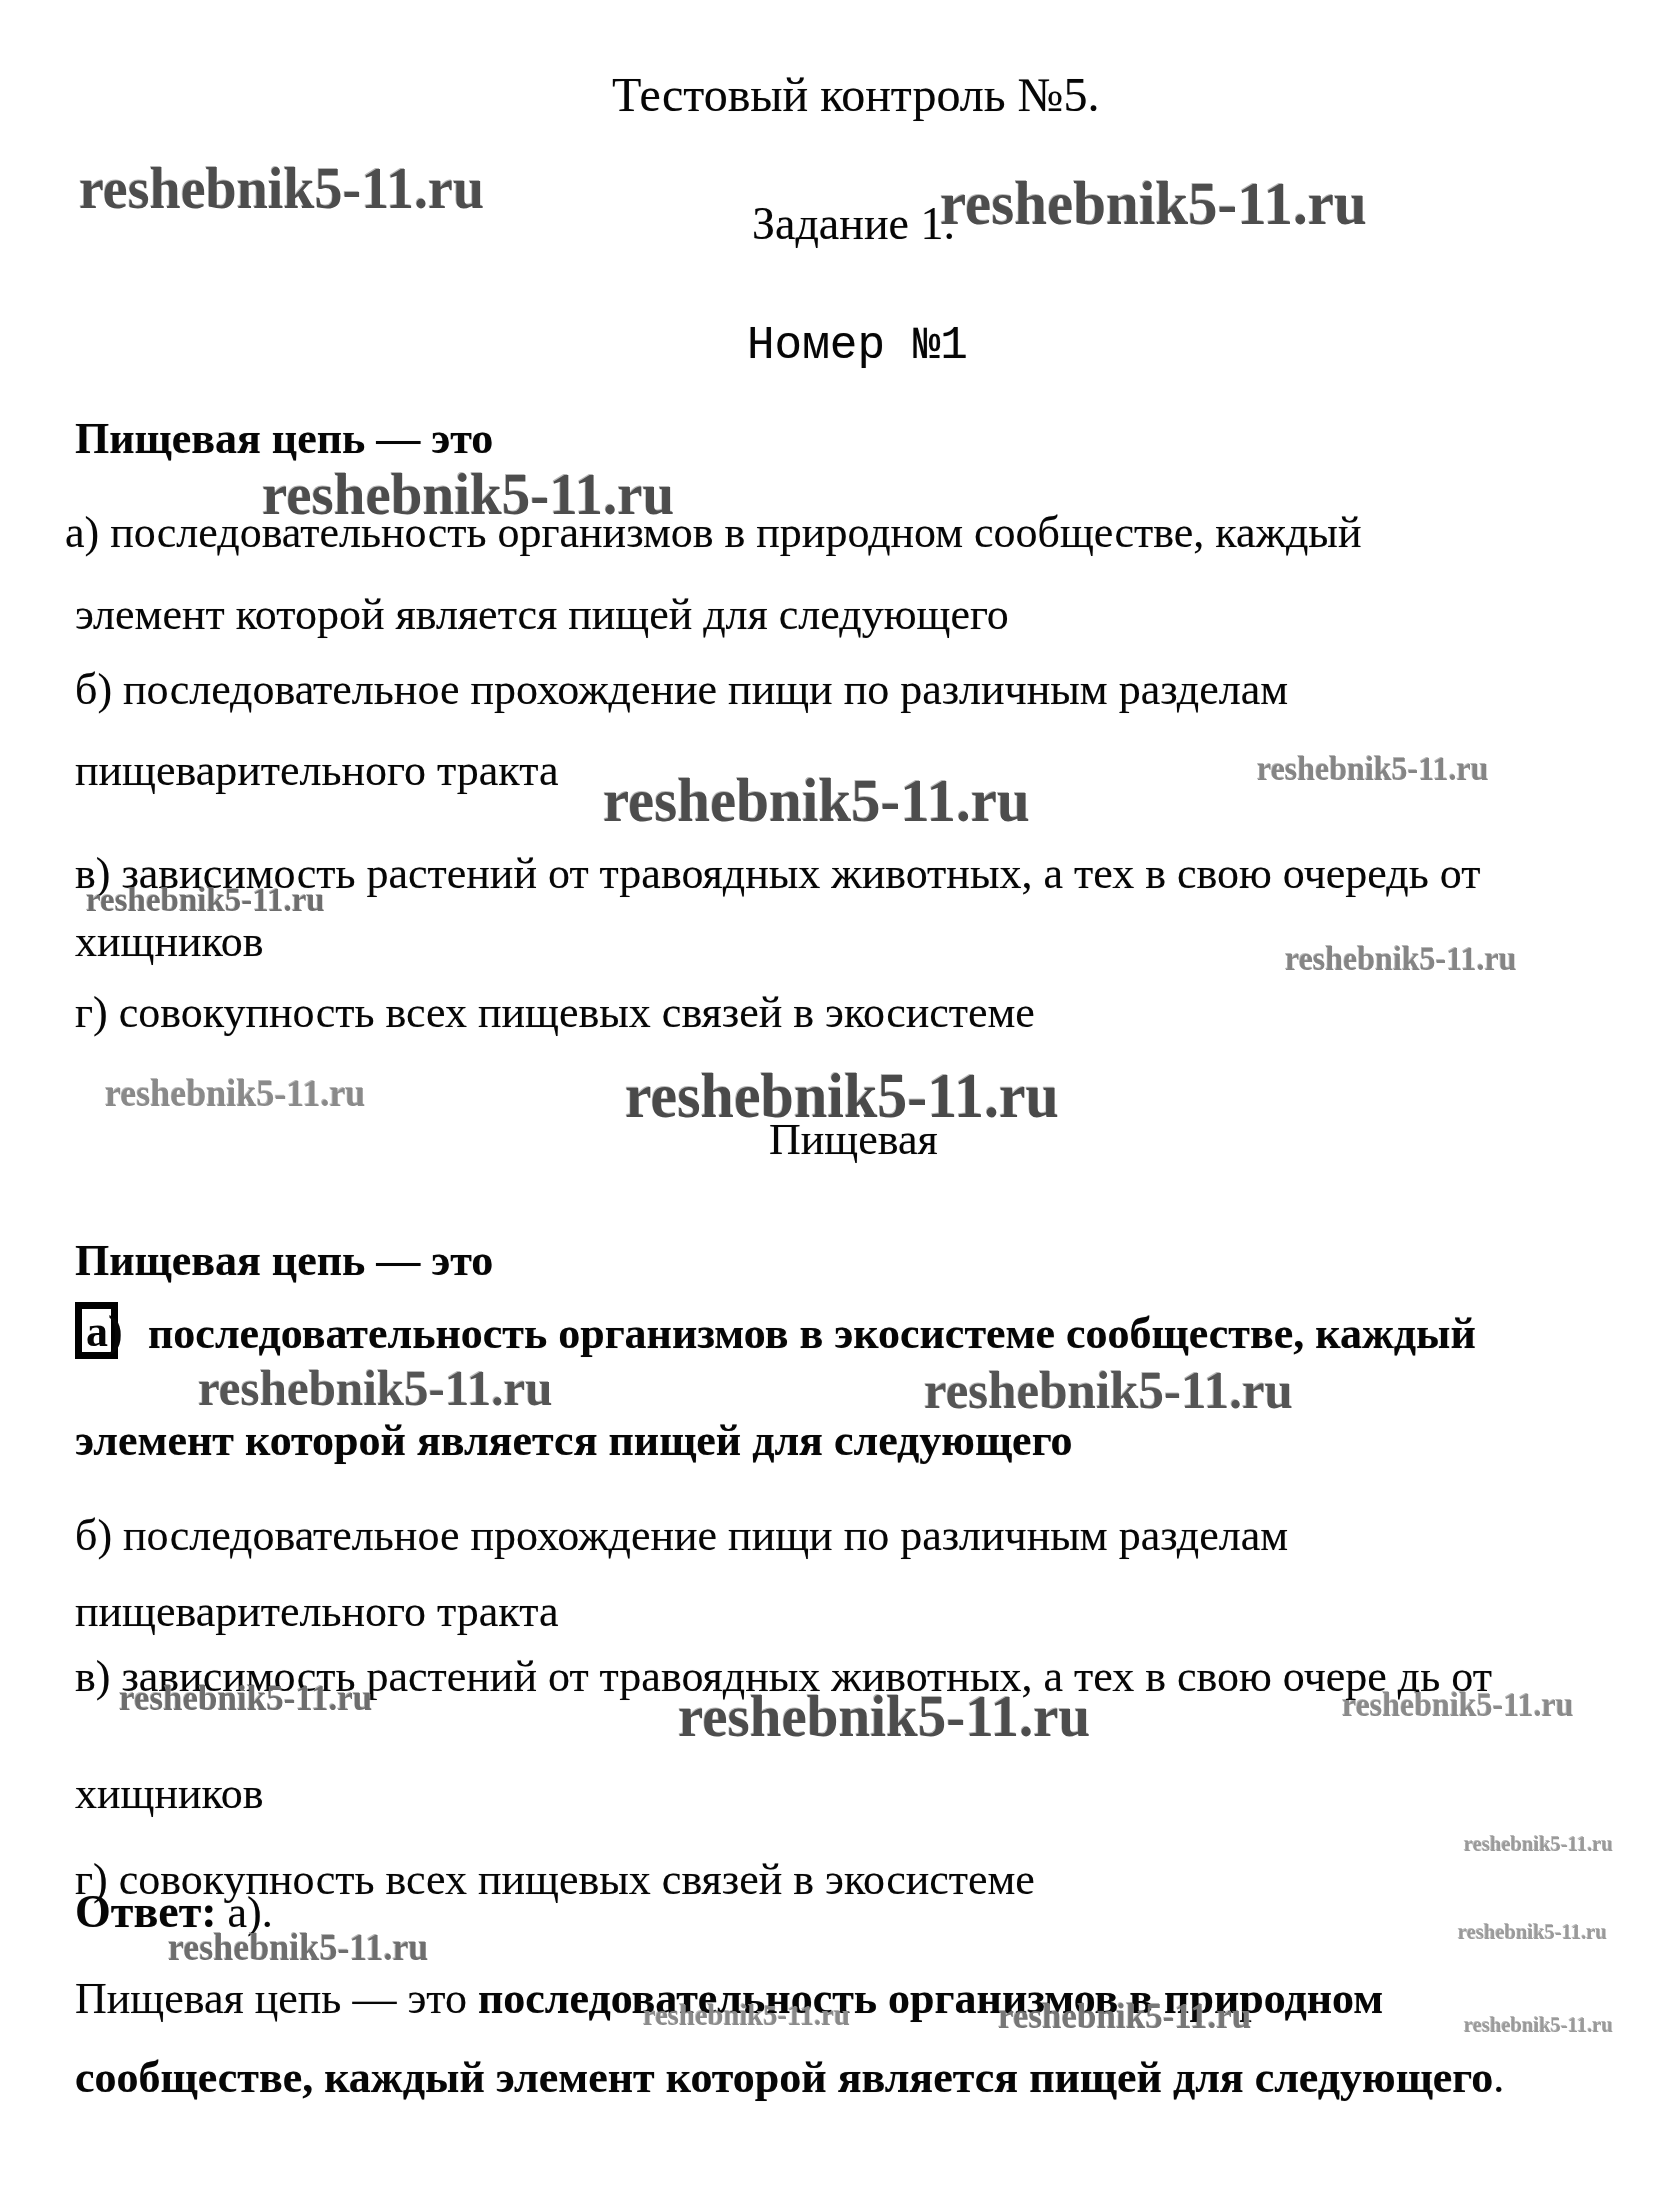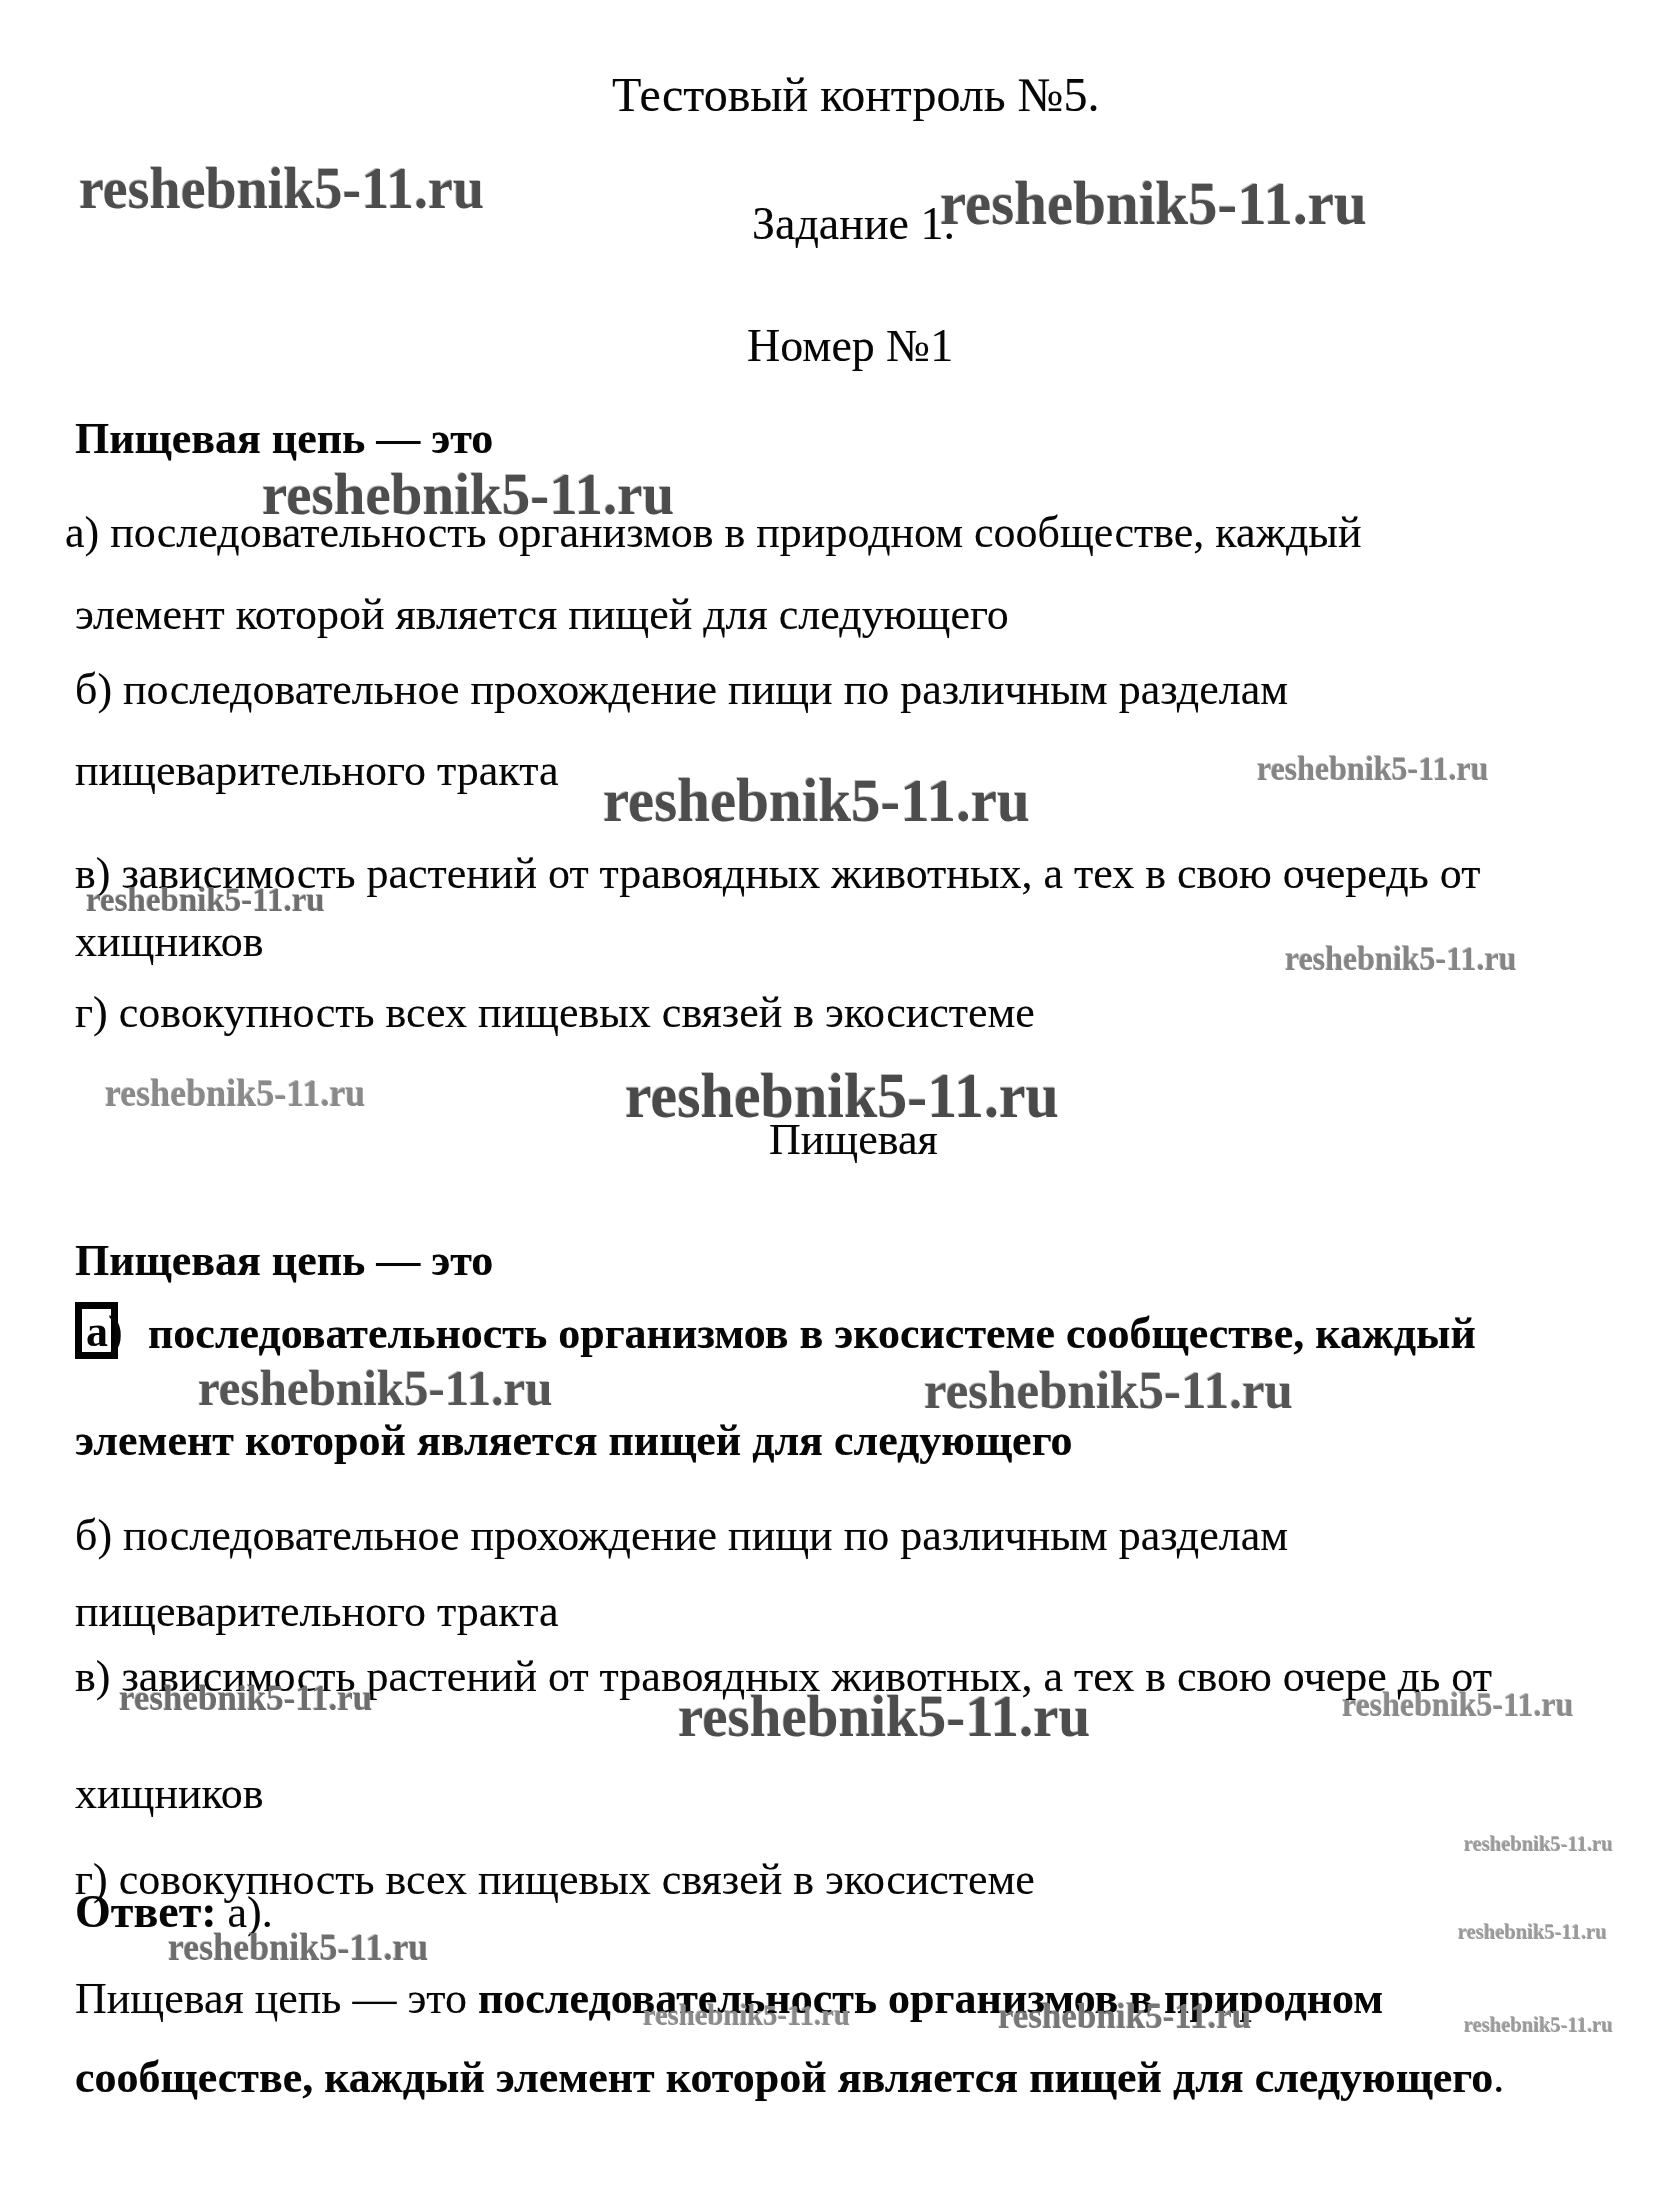--- a/index.html
+++ b/index.html
@@ -55,21 +55,21 @@
     color: #060606;
   }
 </style>
 </head>
 <body>
 
 <div class="page">
 
   <div class="line sz60" style="left:612px; top:67px;">Тестовый контроль №5.</div>
   <div class="line sz58" style="left:752px; top:184px;">Задание 1.</div>
-  <div class="line sz58" style="left:747px; top:306px;">Номер №1</div>
+  <div class="line sz58" style="left:747px; top:306px;font-family:Liberation Mono, monospace;">Номер №1</div>
 
   <div class="line b sz56" style="left:75px; top:414px;">Пищевая цепь — это</div>
   <div class="line" style="left:65px; top:508px;font-family:Liberation Serif, serif;">а) последовательность организмов в природном сообществе, каждый</div>
   <div class="line" style="left:75px; top:590px;">элемент которой является пищей для следующего</div>
   <div class="line" style="left:75px; top:665px;">б) последовательное прохождение пищи по различным разделам</div>
   <div class="line" style="left:75px; top:746px;">пищеварительного тракта</div>
   <div class="line" style="left:75px; top:849px;">в) зависимость растений от травоядных животных, а тех в свою очередь от</div>
   <div class="line" style="left:75px; top:917px;">хищников</div>
   <div class="line" style="left:75px; top:988px;">г) совокупность всех пищевых связей в экосистеме</div>
 

